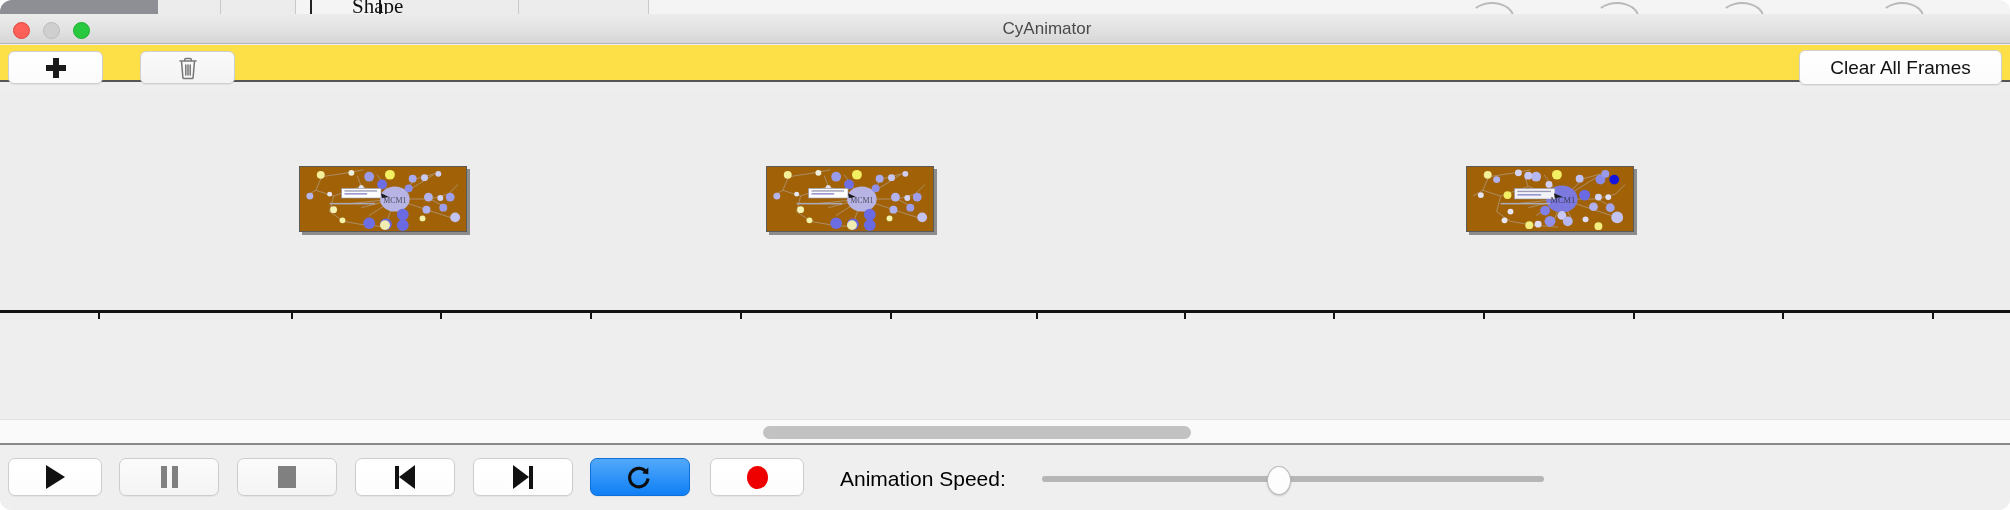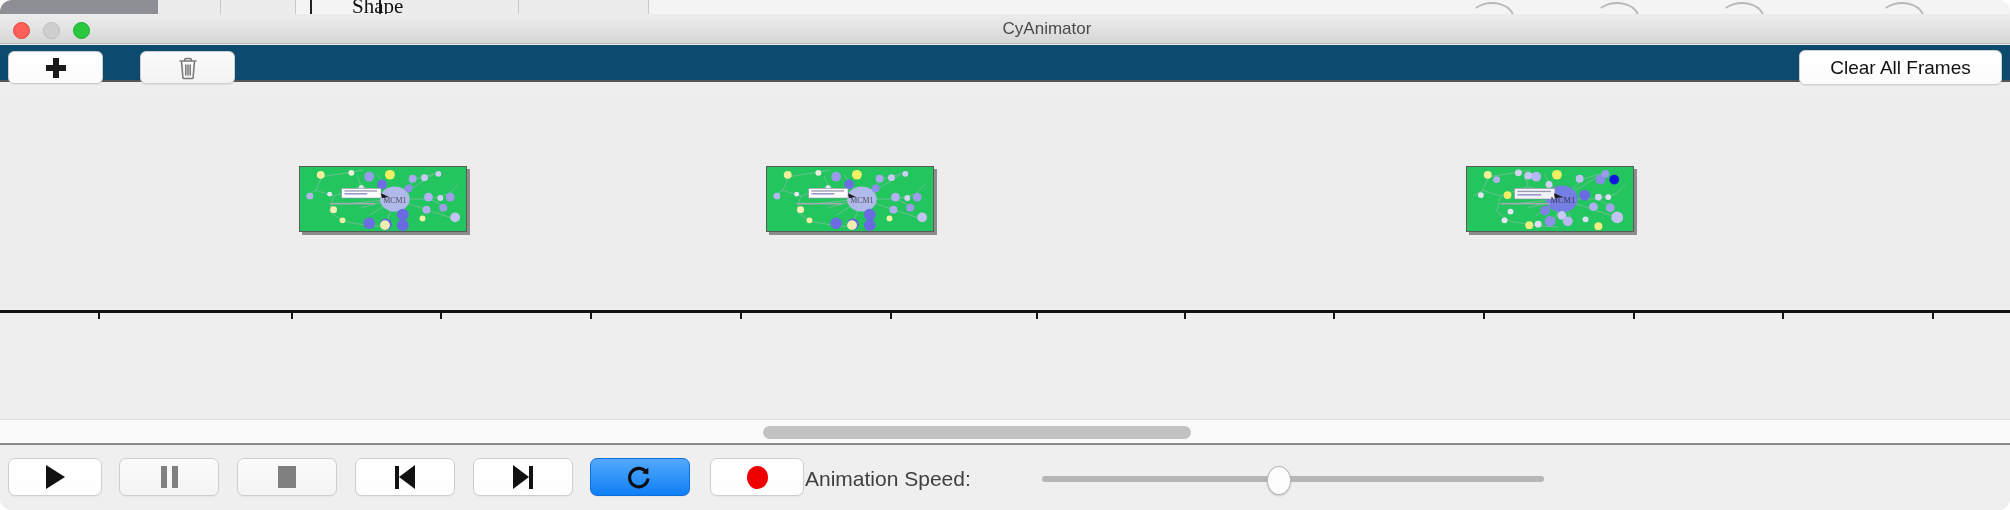--- a/index.html
+++ b/index.html
@@ -92,21 +92,21 @@
     color: #4a4a4a;
     font-family: "Liberation Sans", sans-serif;
     margin-left: 42px;
   }
 
   
   .toolbar {
     position: absolute;
     left: 0; top: 45px;
     width: 2010px; height: 37px;
-    background: #0c4a6e;
+    background: #fde047;
     border-bottom: 2px solid #555;
     box-sizing: border-box;
   }
   .tb-btn {
     position: absolute;
     box-sizing: border-box;
     border: 1px solid #cfcfcf;
     border-radius: 6px;
     background: linear-gradient(to bottom, #ffffff 0%, #fbfbfb 100%);
     box-shadow: 0 1px 1px rgba(0,0,0,0.06);
@@ -170,21 +170,21 @@
     font-size: 20px;
     color: #1a1a1a;
     font-family: "Liberation Sans", sans-serif;
   }
 
   
   .frame {
     position: absolute;
     top: 74px;
     width: 168px; height: 66px;
-    background: #22c55e;
+    background: #a16207;
     border: 1px solid #5a5a5a;
     box-shadow: 3px 3px 0 0 #8c8c8c;
     overflow: hidden;
     cursor: pointer;
     box-sizing: border-box;
   }
   .net { position: absolute; left: 0; top: 0; width: 100%; height: 100%; }
 
   
   .hscroll-wrap {
@@ -268,24 +268,24 @@
   .g-last i { display:block; width: 4px; height: 23px; background: #111; }
   .g-loop { width: 26px; height: 26px; display: block; }
   .g-record {
     width: 21px; height: 23px;
     background: #ef0000;
     border-radius: 50%;
   }
 
   .speed-label {
     position: absolute;
-    left: 805px; top: 0;
+    left: 840px; top: 0;
     line-height: 63px;
     font-size: 21px;
-    color: #404040;
+    color: #000000;
     font-family: "Liberation Sans", sans-serif;
     white-space: nowrap;
   }
   .speed-track {
     position: absolute;
     left: 1042px; top: 29px;
     width: 502px; height: 6px;
     background: #b6b6b6;
     border-radius: 3px;
     cursor: pointer;

